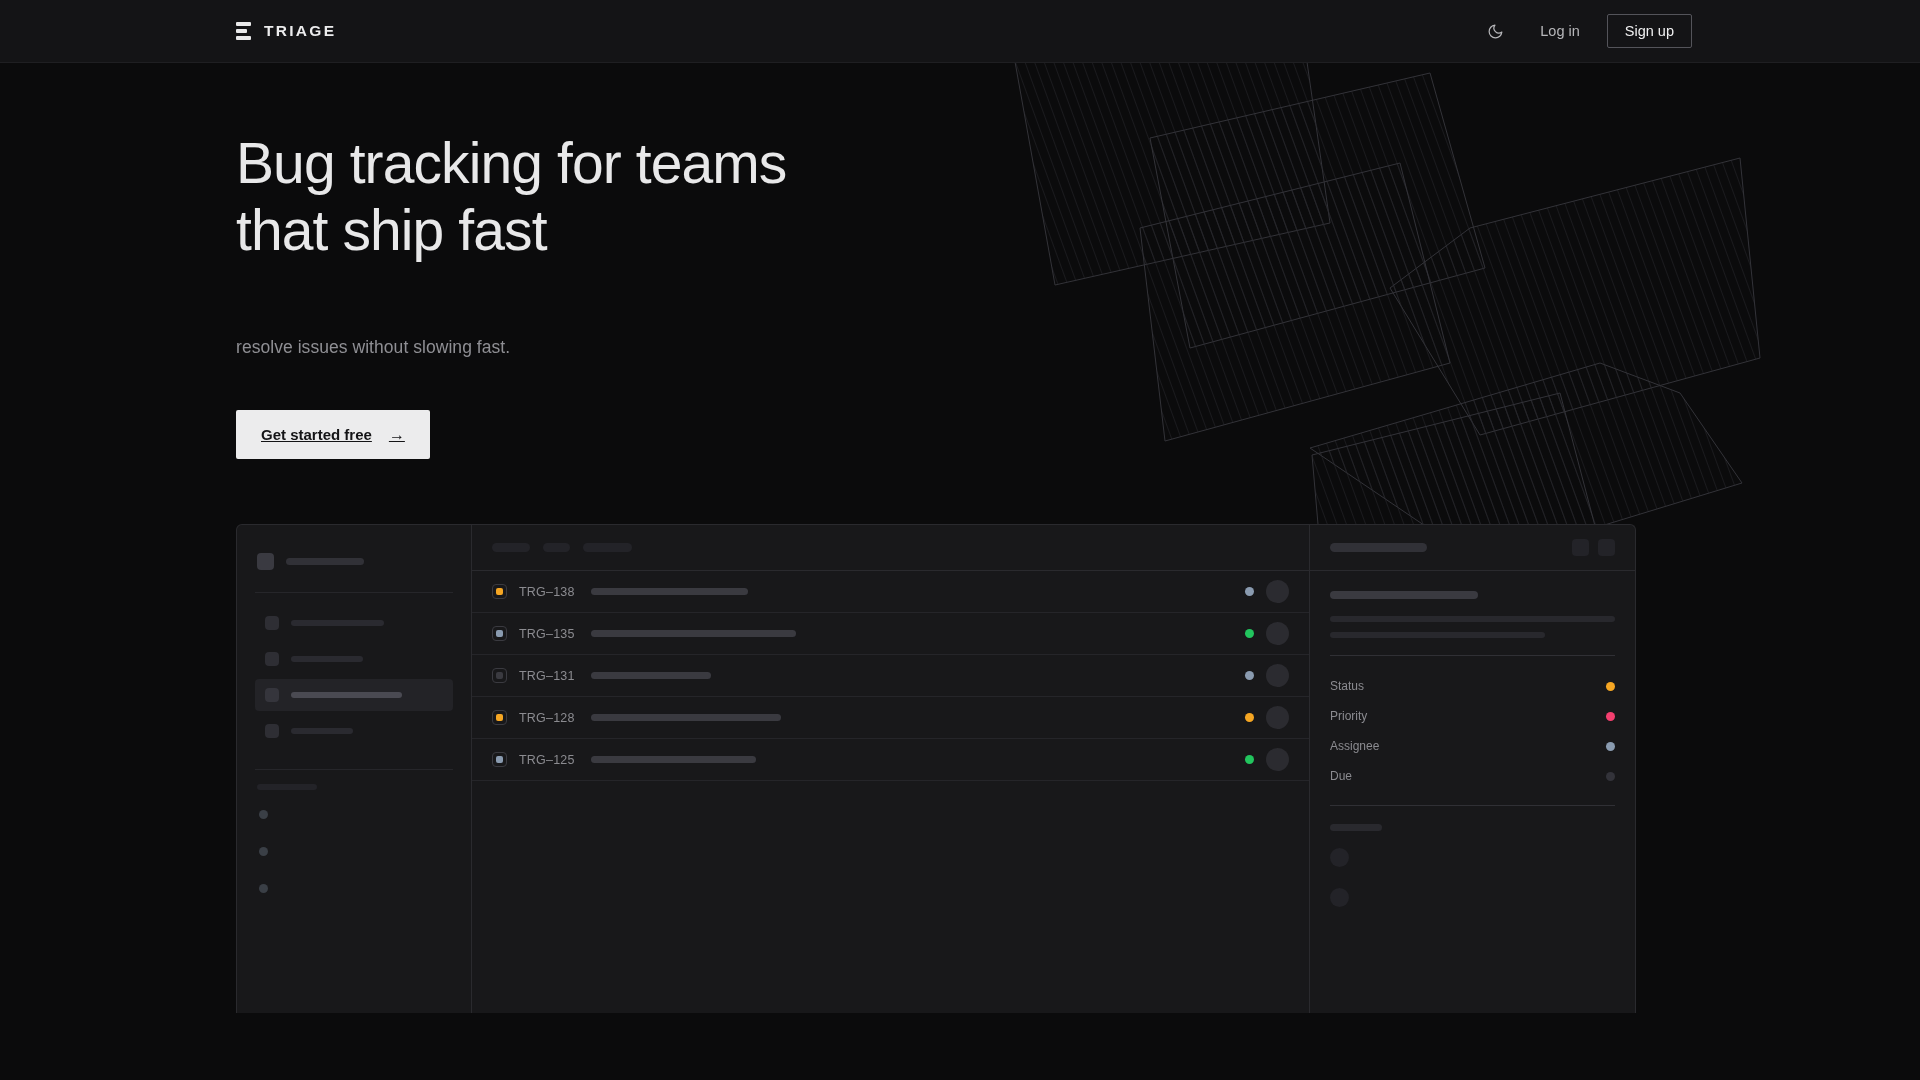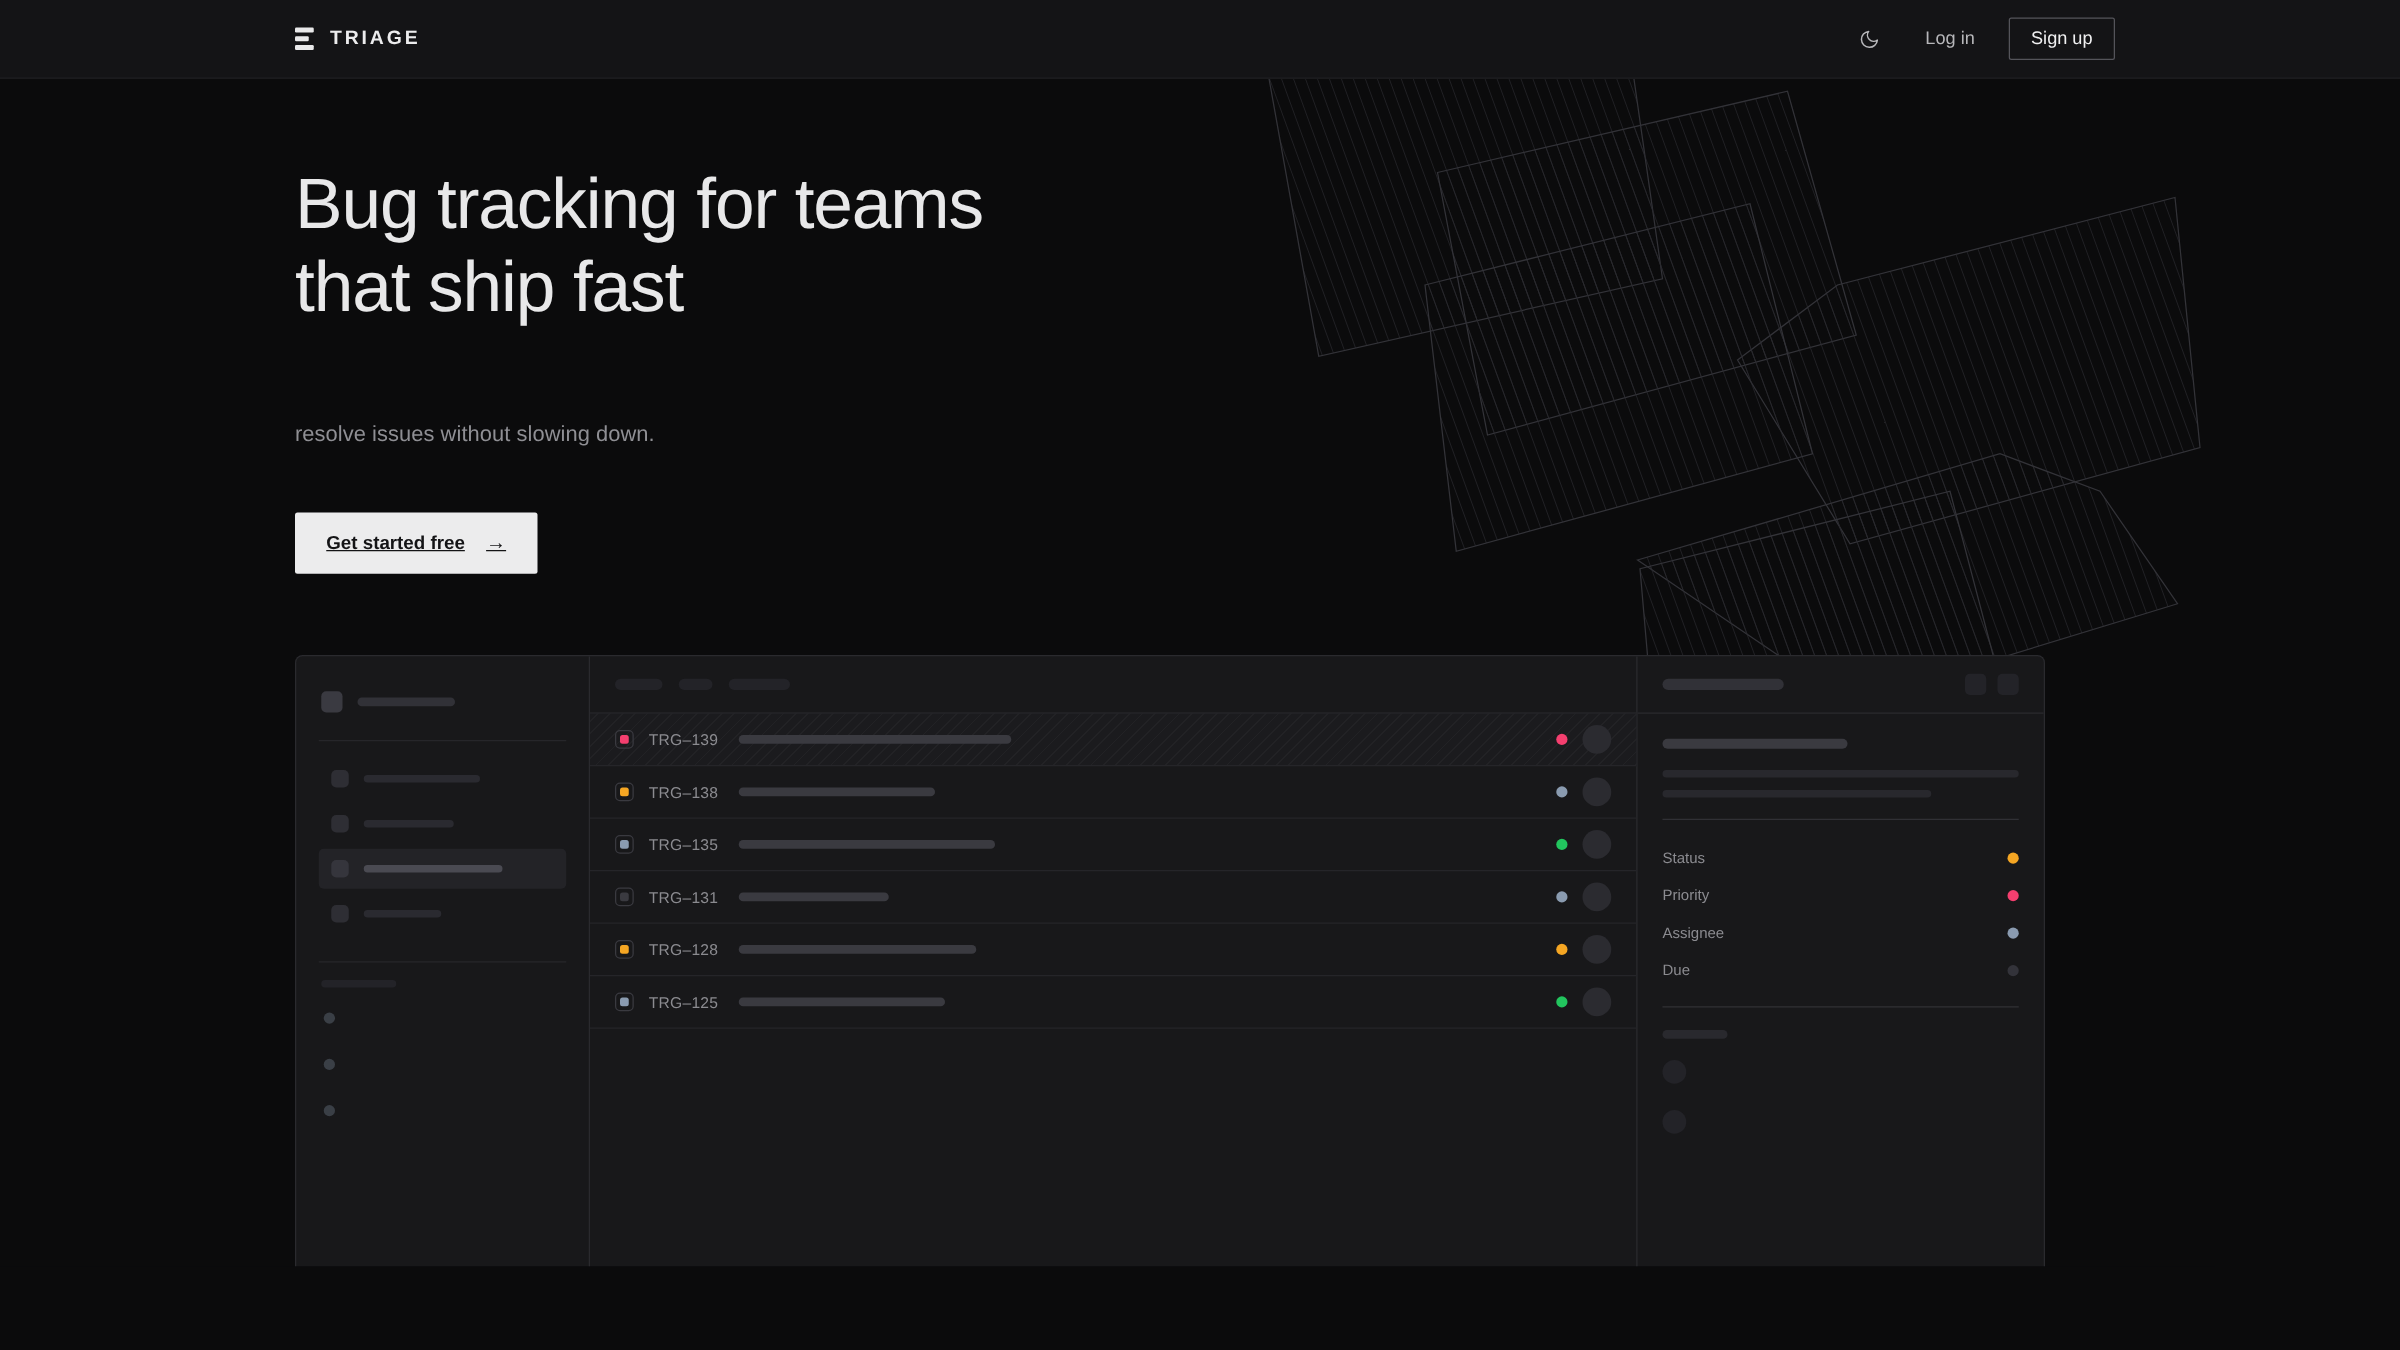--- a/index.html
+++ b/index.html
@@ -344,21 +344,21 @@
     </svg>
 
     <div class="hero-inner">
       <h1 class="headline">
         <span>Bug tracking for teams</span><br>
         <span>that ship fast</span>
       </h1>
 
       <p class="subhead">
         <br>
-        <span>resolve issues without slowing down.</span>
+        <span>resolve issues without slowing fast.</span>
       </p>
 
       <button class="cta">
         <span>Get started free</span>
         <span class="arrow">→</span>
       </button>
     </div>
 
     <div class="mock">
 
@@ -395,30 +395,20 @@
           </div>
       </div>
 
       <div class="mock-list">
         <div class="list-toolbar" id="list-toolbar">
             <span class="pill" style="width: 38px;"></span>
             <span class="pill" style="width: 27px;"></span>
             <span class="pill" style="width: 49px;"></span>
           </div>
         <div id="issue-rows">
-            <div class="row hatched">
-              <span class="badge">
-                <i style="background:#f43f6f"></i>
-              </span>
-              <span class="row-id">TRG–139</span>
-              <span class="row-bar" style="width:218px"></span>
-              <span class="row-spacer"></span>
-              <span class="row-dot" style="background:#f43f6f"></span>
-              <span class="row-avatar"></span>
-            </div>
             <div class="row">
               <span class="badge">
                 <i style="background:#f5a623"></i>
               </span>
               <span class="row-id">TRG–138</span>
               <span class="row-bar" style="width:157px"></span>
               <span class="row-spacer"></span>
               <span class="row-dot" style="background:#8a9bb0"></span>
               <span class="row-avatar"></span>
             </div>

